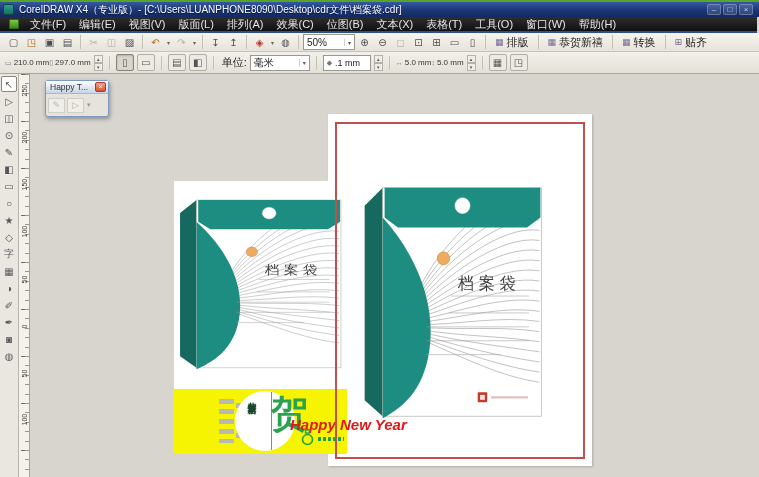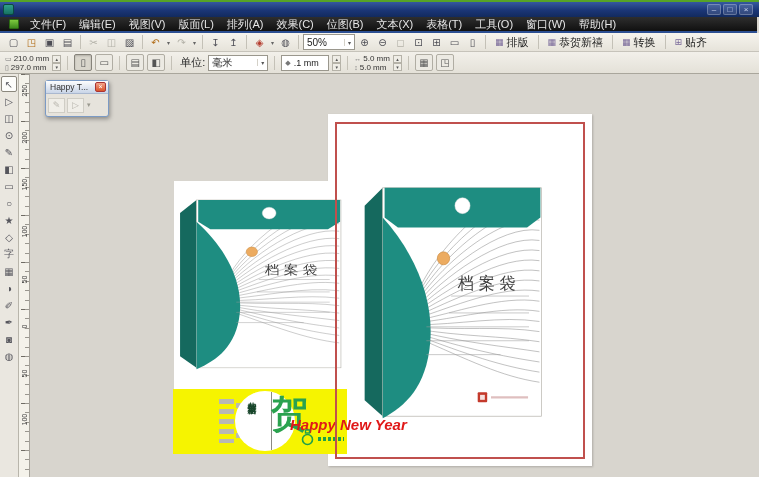--- a/index.html
+++ b/index.html
@@ -33,21 +33,21 @@
 .drop{width:7px;font-size:6px;color:#666;text-align:center}
 .sep{width:1px;height:14px;background:#c4c1b7;margin:0 3px;flex:none}
 .combo{height:16px;background:#fff;border:1px solid #9a978d;display:flex;align-items:center;font-size:10px;padding:0 3px;color:#222}
 .combo .arr{font-size:6px;color:#555;border-left:1px solid #d4d1c8;padding-left:3px}
 .zoomc{width:52px;justify-content:space-between}
 .lbl-btn{display:flex;align-items:center;gap:3px;font-size:11px;color:#1d1d1d;padding:0 5px;height:17px}
 .mini-ico{font-size:9px;color:#7a6a9a}
 
 
 .combo.a4{width:106px;height:17px;justify-content:space-between}
-.mini2{display:flex;flex-direction:column;justify-content:center;font-size:8px;line-height:9px;color:#333}
+.mini2{display:flex;flex-direction:row;justify-content:center;font-size:8px;line-height:9px;color:#333}
 .mini2 .r{display:flex;align-items:center;gap:2px;white-space:nowrap}
 .mini2 .ic{font-size:7px;color:#777}
 .spin{display:flex;flex-direction:column;width:9px;flex:none}
 .spin span{height:8px;font-size:5px;display:flex;align-items:center;justify-content:center;border:1px solid #b5b2a8;background:#efede6;color:#555}
 .obtn{width:18px;height:17px;border:1px solid #b0ada3;display:flex;align-items:center;justify-content:center;font-size:10px;color:#555;background:#eceae3;border-radius:2px}
 .obtn.sel{background:#d9d6cc;border-color:#86837a;box-shadow:inset 0 1px 2px rgba(0,0,0,.18)}
 .units-label{font-size:11px;color:#1d1d1d;margin-left:2px}
 .field{background:#fff;border:1px solid #9a978d;height:16px;font-size:9px;display:flex;align-items:center;gap:3px;padding:0 3px;color:#222}
 .field .ic{font-size:7px;color:#777}
 
@@ -100,20 +100,21 @@
 .palette .x{margin-left:auto;width:11px;height:10px;flex:none;background:linear-gradient(#f2a389,#d9542b);border:1px solid #a33;border-radius:2px;color:#fff;font-size:7px;line-height:8px;text-align:center}
 .palette .bod{height:22px;display:flex;align-items:center;gap:2px;padding:2px}
 .pal-ico{width:17px;height:15px;border:1px solid #cfcdc5;background:#f0eee8;color:#b7b5ad;font-size:9px;display:flex;align-items:center;justify-content:center}
 .pal-drop{font-size:7px;color:#9a988f;margin-left:1px}
 </style>
 </head>
 <body>
 
 <div class="titlebar">
   <span class="app-icon"></span>
+  <span class="title-text">CorelDRAW X4（专业版）- [C:\Users\LUANPHONE8090\Desktop\cdr文件\档案袋.cdr]</span>
   <span class="win-controls">
     <span class="wc">–</span>
     <span class="wc">□</span>
     <span class="wc">×</span>
   </span>
 </div>
 
 <div class="menubar">
   <span class="menu-doc"></span>
   <span class="menu-item">文件(F)</span>

